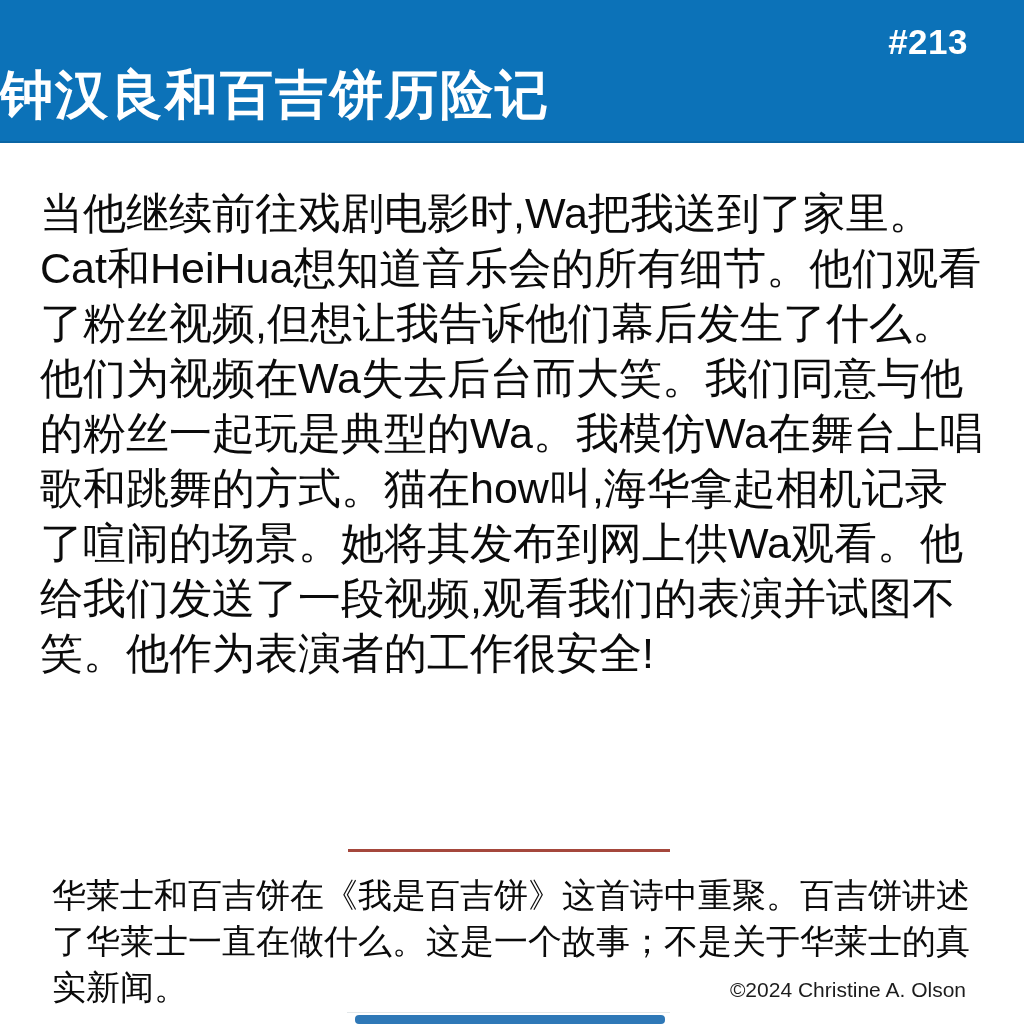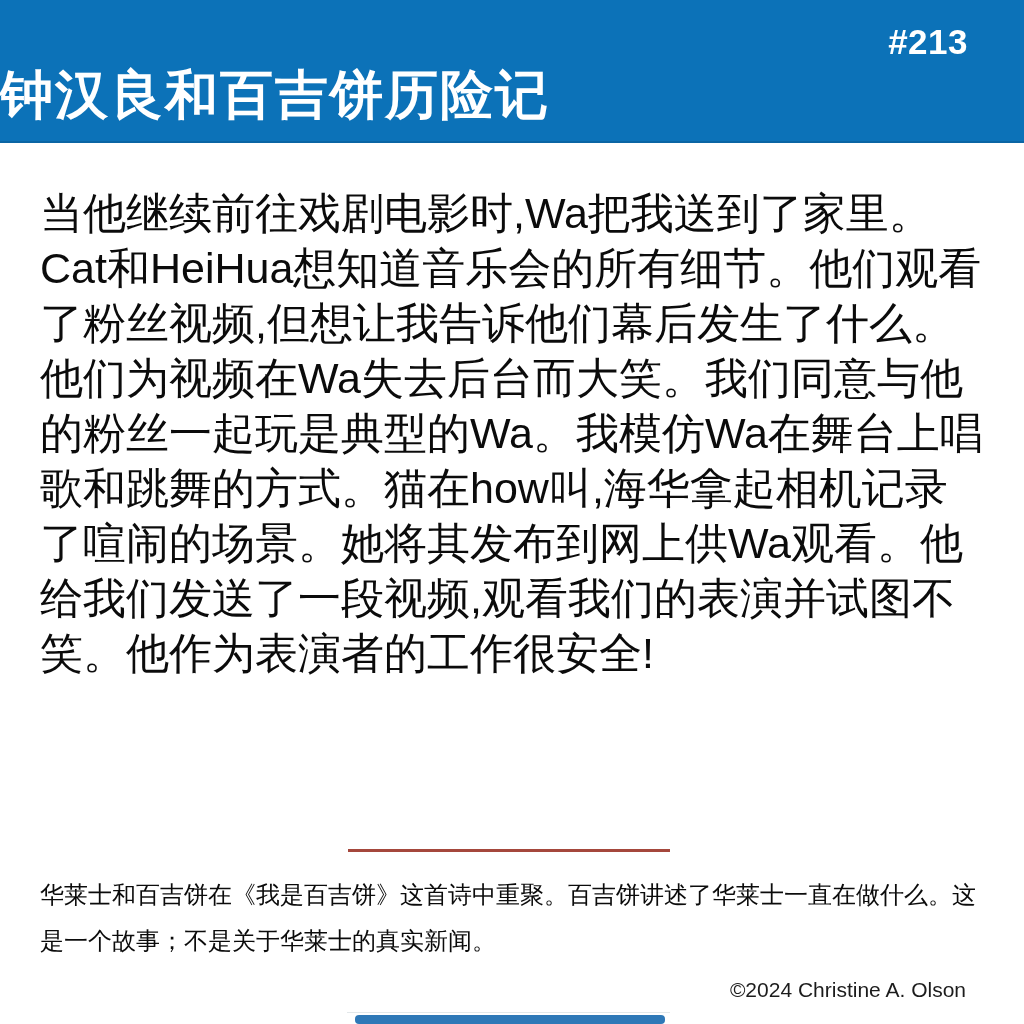--- a/index.html
+++ b/index.html
@@ -66,24 +66,24 @@
     left: 348px;
     width: 322px;
     height: 3px;
     background: #a5473c;
   }
 
   
   .footer-text {
     position: absolute;
     top: 872px;
-    left: 40px;
+    left: 52px;
     width: 948px;
     color: #0b0b0b;
-    font-size: 24px;
+    font-size: 34px;
     line-height: 46px;
     font-weight: 500;
     text-align: left;
   }
 
   
   .copyright {
     position: absolute;
     top: 978px;
     right: 58px;

